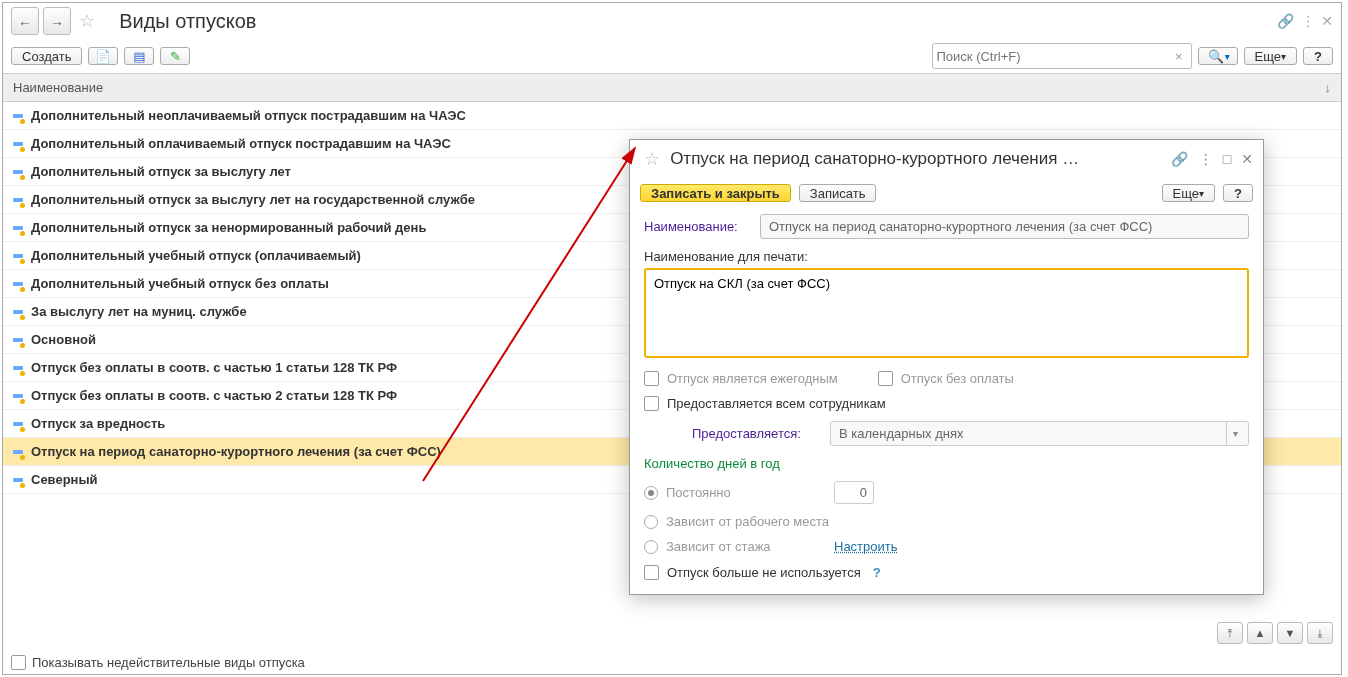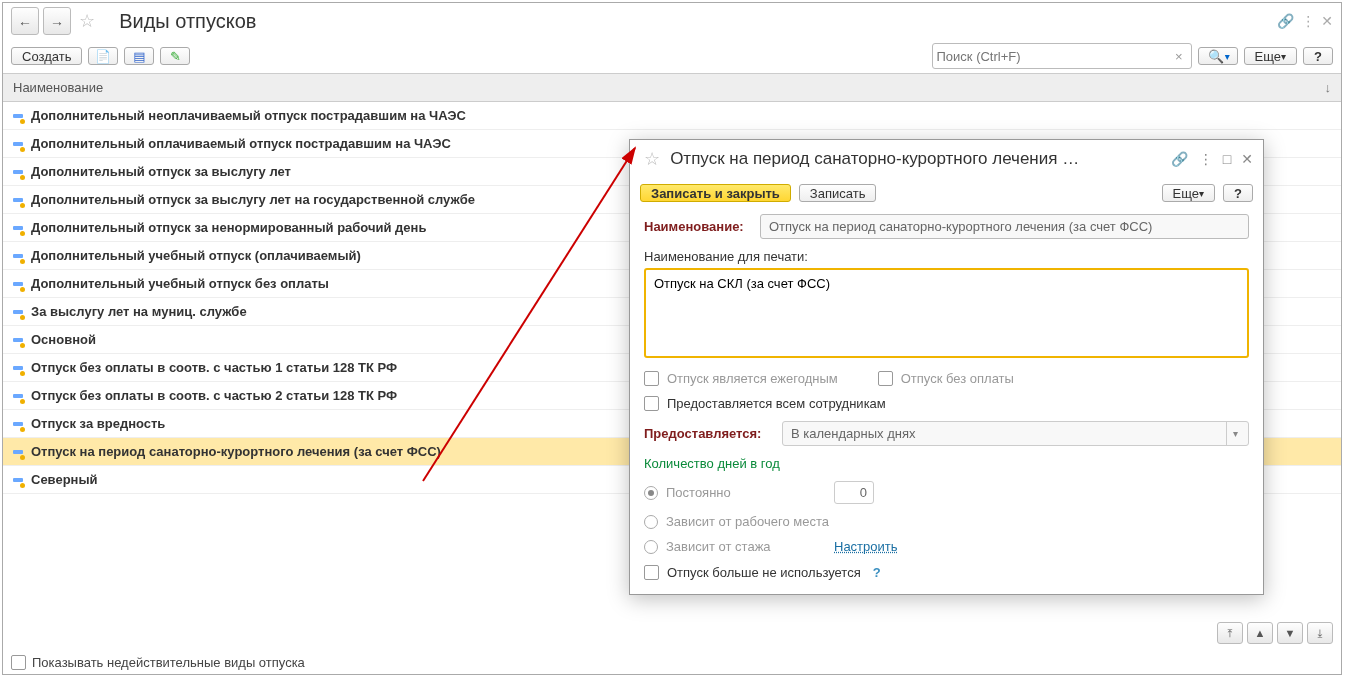--- a/index.html
+++ b/index.html
@@ -40,21 +40,21 @@
 .pager .nav-btn { width:26px; height:22px; font-size:11px; }
 
 .dialog { position: absolute; left: 626px; top: 136px; width: 635px; background: #fff; border: 1px solid #999; box-shadow: 0 4px 20px rgba(0,0,0,0.25); }
 .dlg-title { display:flex; align-items:center; padding:8px 10px; gap:6px; }
 .dlg-title .title-text { font-size:17px; color:#333; flex:1; white-space:nowrap; overflow:hidden; text-overflow:ellipsis; }
 .dlg-title .controls { display:flex; gap:10px; color:#888; }
 .dlg-title .controls span{cursor:pointer; font-size:14px;}
 .dlg-toolbar { display:flex; padding:6px 10px; gap:8px; align-items:center; }
 .dlg-body { padding: 6px 14px 14px 14px; display:flex; flex-direction:column; gap:10px; }
 .form-row { display:flex; align-items:center; gap:8px; }
-.form-label { color:#7f1d1d; width:108px;font-weight:bold; }
+.form-label { color:#4c1d95; width:108px; }
 .form-input { border:1px solid #bbb; border-radius:3px; padding:4px 8px; flex:1; background:#f8f8f8; color:#666; }
 .textarea { border:2px solid #f0b400; border-radius:3px; padding:6px 8px; height:90px; resize:none; width:100%; outline:none; font-family:Arial; font-size:13px; }
 .label-block { color:#333; }
 .check-row { display:flex; align-items:center; gap:8px; color:#999; }
 .check-row.active{color:#333;}
 .select { border:1px solid #ccc; border-radius:3px; padding:4px 8px; flex:1; color:#666; background:#f8f8f8; position:relative; }
 .select .caret { position:absolute; right:4px; top:0; bottom:0; width:18px; border-left:1px solid #ccc; display:flex; align-items:center; justify-content:center; color:#888; font-size:10px;}
 .section-title { color:#0a8a3a; font-size:13px; }
 .radio-row { display:flex; align-items:center; gap:8px; color:#999; }
 .radio { width:14px; height:14px; border:1px solid #aaa; border-radius:50%; display:inline-block; position:relative; }
@@ -211,21 +211,21 @@
         <div class="check-row">
             <span class="checkbox"></span>
             <span>Отпуск без оплаты</span>
           </div>
       </div>
       <div class="check-row active">
           <span class="checkbox"></span>
           <span>Предоставляется всем сотрудникам</span>
         </div>
       <div class="form-row">
-        <span class="form-label" style="width:130px;">Предоставляется:</span>
+        <span class="form-label" style="width:130px;margin-left:48px;">Предоставляется:</span>
         <div class="select"><span>В календарных днях</span><span class="caret">▾</span></div>
       </div>
       <div class="section-title">Количество дней в год</div>
       <div class="radio-row">
         <span class="radio selected"></span>
         <span style="width:160px;">Постоянно</span>
         <input class="num-input" value="0" style="">
       </div>
       <div class="radio-row">
         <span class="radio"></span>

